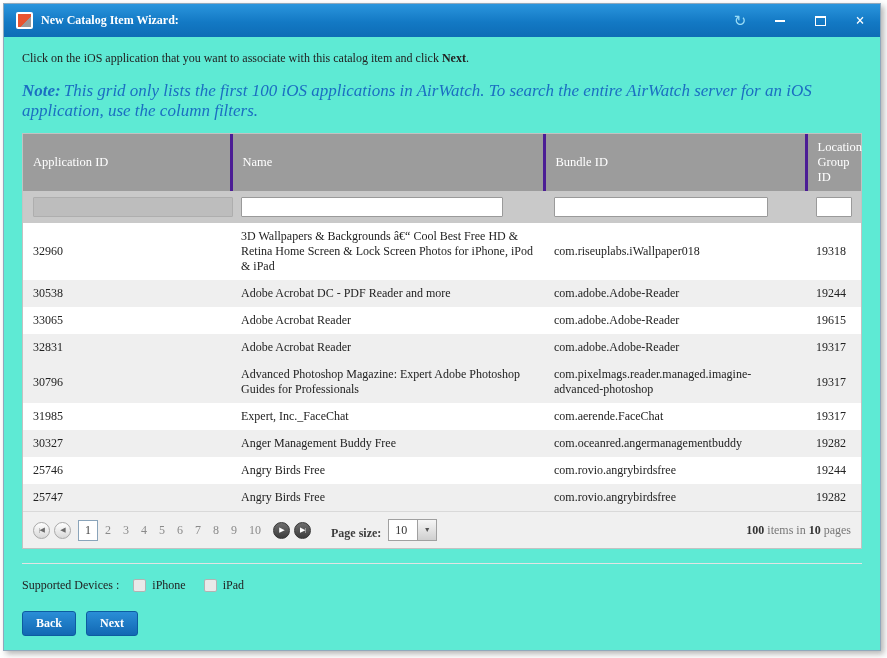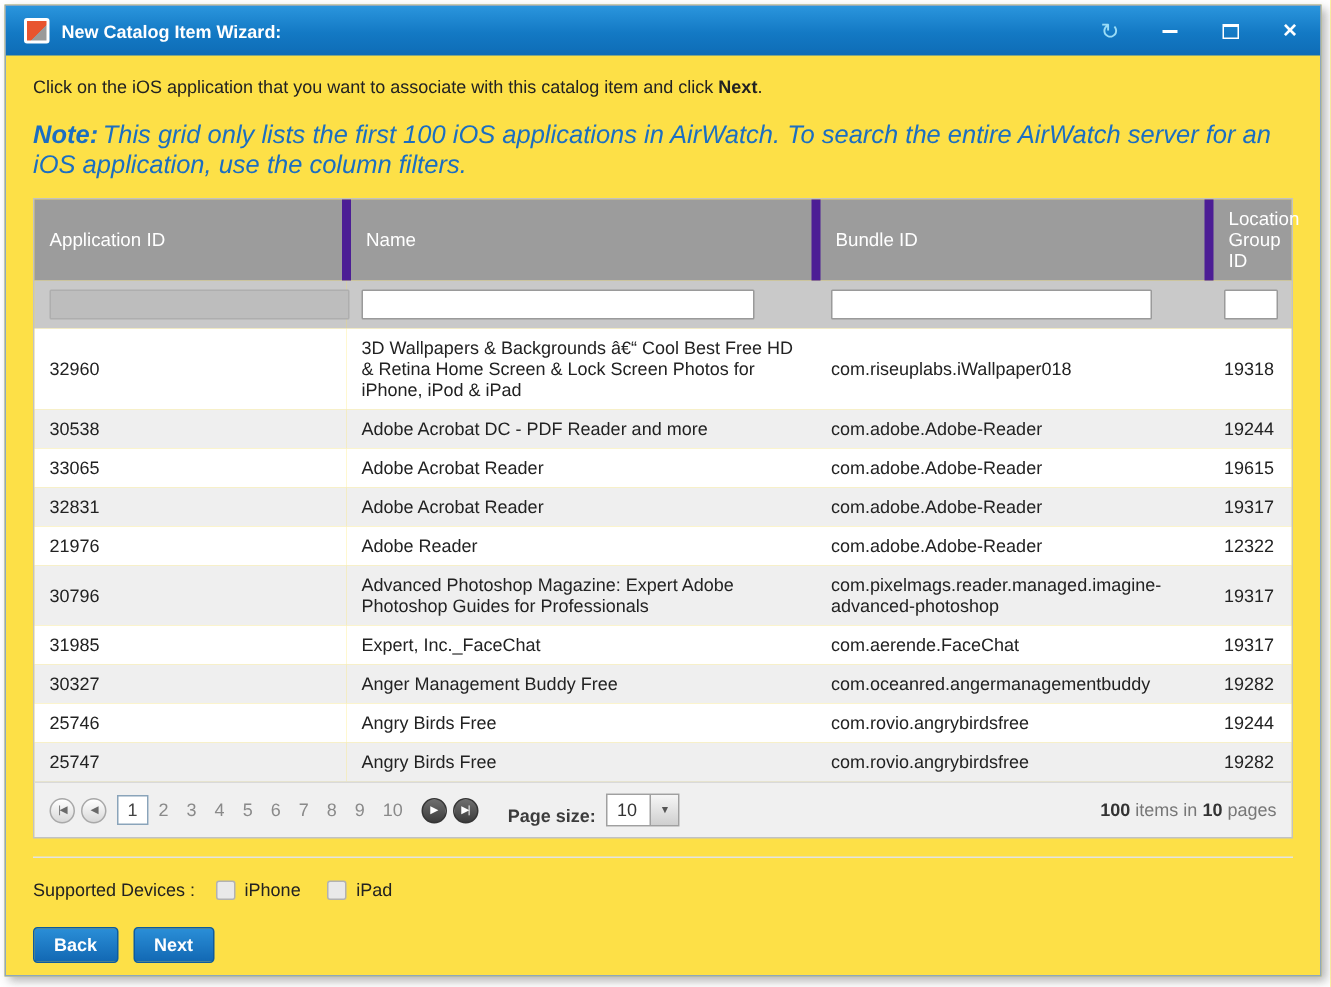--- a/index.html
+++ b/index.html
@@ -3,23 +3,23 @@
 <meta charset="utf-8">
 <style>
   html, body { margin:0; padding:0; overflow:hidden; }
   body {
     width:887px; height:658px; background:#ffffff;
     font-family:"Liberation Sans", sans-serif; font-size:12px; color:#333;
     position:relative;
   }
   .dialog {
     position:absolute; top:3px; left:3px; width:876px; height:646px;
-    border:1px solid #8fa8bc; background:#fde047;
+    border:1px solid #8fa8bc; background:#5eead4;
     box-shadow:3px 3px 6px rgba(90,90,90,.45);
-    display:flex; flex-direction:column;
+    display:flex; flex-direction:column;font-family:Liberation Serif, serif;
   }
   
   .titlebar {
     height:33px; flex:0 0 33px;
     background:linear-gradient(180deg,#2a95dd 0%, #1379c4 55%, #0e6cb6 100%);
     display:flex; align-items:center; padding:0 12px; gap:8px;
   }
   .app-icon { width:17px; height:17px; border-radius:2px; background:#fff; position:relative; flex:0 0 17px; }
   .app-icon::after { content:""; position:absolute; left:2px; top:2px; right:2px; bottom:2px;
     background:linear-gradient(135deg,#e8542f 0 60%, #9a9a9a 60%); }
@@ -37,21 +37,21 @@
   .instruction b { font-weight:bold; }
   .note { margin:0 0 12px 0; color:#1b6ec2; font-style:italic; font-size:17px; }
   .note b { font-weight:bold; margin-right:3px; }
   
   .grid-wrap { border:1px solid #c2c2c2; }
   table { width:100%; border-collapse:collapse; table-layout:fixed; font-size:12px; }
   col.c-appid { width:208px; } col.c-name { width:313px; } col.c-bundle { width:262px; }
   thead th {
     background:#9c9c9c; color:#fff; font-weight:normal; text-align:left;
     padding:6px 10px; height:42px; box-sizing:border-box; vertical-align:middle;
-    border-left:6px solid #4c1d95; font-size:12.5px;
+    border-left:3px solid #4c1d95; font-size:12.5px;
   }
   thead th:first-child { border-left:none; }
   .filter-row td { background:#c9c9c9; padding:6px 10px; }
   .filter-input {
     height:20px; box-sizing:border-box; border:1px solid #9a9a9a; background:#fff;
     border-radius:1px; font-family:inherit; font-size:12px; padding:0 4px;
   }
   .filter-appid { width:200px; background:#bdbdbd; border-color:#aeaeae; }
   .filter-name { width:262px; }
   .filter-bundle { width:214px; }
@@ -163,26 +163,20 @@
     <td>Adobe Acrobat Reader</td>
     <td>com.adobe.Adobe-Reader</td>
     <td>19615</td>
   </tr>
             <tr class="alt">
     <td>32831</td>
     <td>Adobe Acrobat Reader</td>
     <td>com.adobe.Adobe-Reader</td>
     <td>19317</td>
   </tr>
-            <tr>
-    <td>21976</td>
-    <td>Adobe Reader</td>
-    <td>com.adobe.Adobe-Reader</td>
-    <td>12322</td>
-  </tr>
             <tr class="alt">
     <td>30796</td>
     <td>Advanced Photoshop Magazine: Expert Adobe Photoshop Guides for Professionals</td>
     <td>com.pixelmags.reader.managed.imagine-advanced-photoshop</td>
     <td>19317</td>
   </tr>
             <tr>
     <td>31985</td>
     <td>Expert, Inc._FaceChat</td>
     <td>com.aerende.FaceChat</td>

